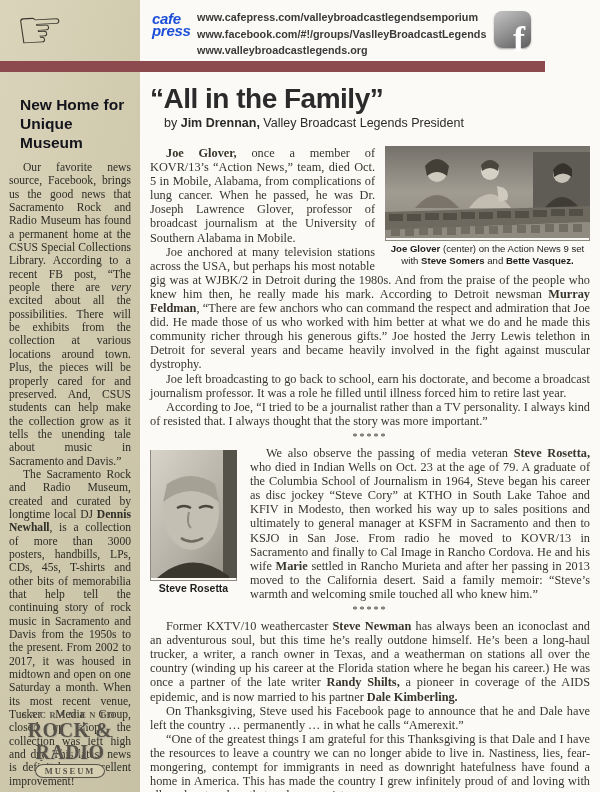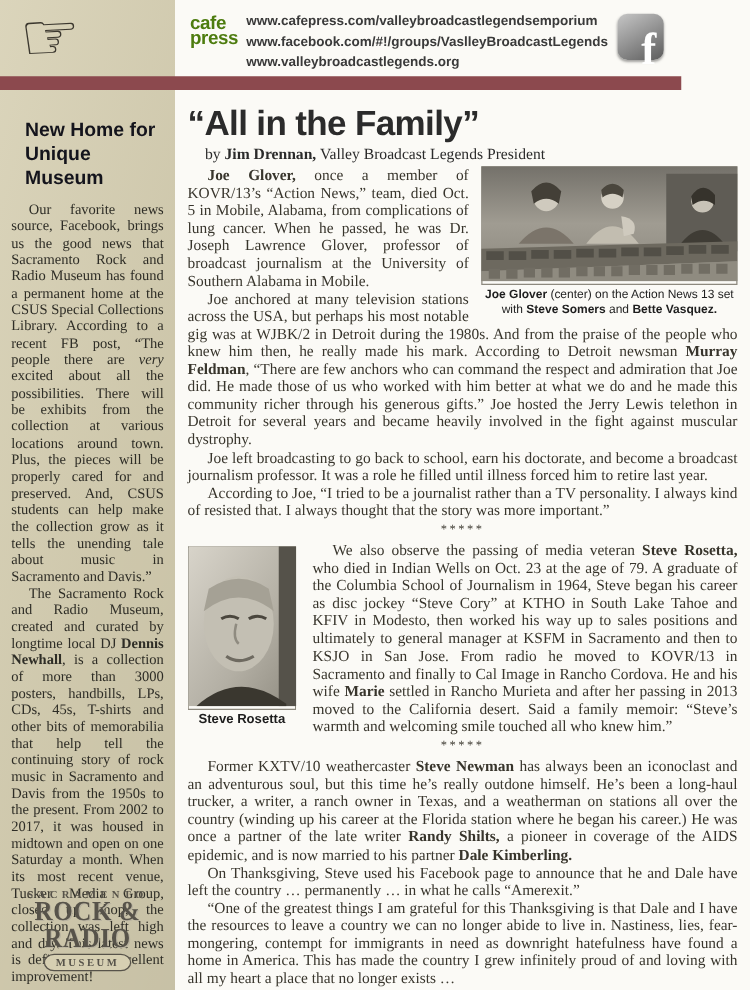--- a/index.html
+++ b/index.html
@@ -20,36 +20,36 @@
           text-shadow:1px 1px 0 #b9b3a0;transform:scaleY(1.1);}
   .ml-ribbon{display:inline-block;margin-top:2px;padding:0 9px;border:1.5px solid #57534a;
              border-radius:10px/60%;font-size:8.5px;letter-spacing:2px;font-weight:bold;
              line-height:12px;position:relative;background:#d6cfb2;text-align:right;}
   .ml-ribbon:before,.ml-ribbon:after{content:"";position:absolute;top:4px;width:14px;height:10px;
              border:1.5px solid #57534a;background:#c9c2a6;z-index:-1;}
   .ml-ribbon:before{left:-14px;transform:skewY(14deg);}
   .ml-ribbon:after{right:-14px;transform:skewY(-14deg);}
   
   .cafepress{position:absolute;left:152px;top:13px;font-family:"Liberation Sans",sans-serif;
-             font-weight:bold;color:#4d7c0f;font-size:15px;line-height:11.5px;letter-spacing:-0.3px;}
+             font-weight:bold;color:#1d4ed8;font-size:15px;line-height:11.5px;letter-spacing:-0.3px;font-style:italic;}
   .urls{position:absolute;left:197px;top:9px;font-family:"Liberation Sans",sans-serif;
         font-weight:bold;font-size:10.8px;line-height:16.5px;color:#3a3a3a;}
   .urls a{color:#3a3a3a;text-decoration:none;display:block;}
   .fb-icon{position:absolute;left:494px;top:11px;width:37px;height:37px;border-radius:8px;
            background:linear-gradient(150deg,#c6c6c6 0%,#979797 45%,#5c5c5c 100%);
            box-shadow:0 1px 2px rgba(0,0,0,.35);}
   .fb-icon span{position:absolute;right:6px;bottom:-9px;color:#fff;
                 font-family:"Liberation Serif",serif;font-weight:bold;font-size:36px;line-height:36px;}
   .redbar{position:absolute;left:0;top:61px;width:545px;height:11px;background:#8c494e;}
   
   .main{position:absolute;left:150px;top:84px;width:440px;}
   .title{font-family:"Liberation Sans",sans-serif;font-weight:bold;font-size:28px;
          line-height:30px;color:#2b2b2b;margin:0;letter-spacing:-0.5px;}
-  .byline{font-family:Liberation Serif, serif;font-size:12.5px;color:#2b2b2b;
-          margin:2px 0 2px 14px;}
+  .byline{font-family:Liberation Sans, sans-serif;font-size:12.5px;color:#2b2b2b;
+          margin:2px 0 16px 14px;}
   .article{font-size:12.3px;line-height:14.1px;text-align:justify;color:#38352c;}
   .article p{margin:0;text-indent:16px;}
   .sep{text-align:center;font-size:10px;letter-spacing:2px;margin:2px 0;color:#38352c;}
   figure{margin:0;}
   .fig-right{float:right;width:205px;margin:0 0 3px 10px;text-align:center;}
   .fig-left{float:left;width:87px;margin:4px 13px 2px 0;text-align:center;}
   .photo{box-shadow:0 0 0 1px #8d897e inset;}
   figcaption{font-family:"Liberation Sans",sans-serif;font-size:9.6px;line-height:11.6px;
              color:#1e1e1e;text-align:center;margin-top:2px;text-indent:0;}
   .fig-left figcaption{font-size:10.5px;font-weight:bold;}
@@ -142,21 +142,21 @@
                 <rect x="104" y="80" width="9" height="8"></rect>
               <rect x="118" y="79" width="9" height="8"></rect>
                 <rect x="132" y="79" width="9" height="8"></rect>
               <rect x="146" y="79" width="9" height="8"></rect>
                 <rect x="160" y="78" width="9" height="8"></rect>
               <rect x="174" y="78" width="9" height="8"></rect>
                 <rect x="188" y="78" width="9" height="8"></rect>
             </g>
           </svg>
         </div>
-        <figcaption><b>Joe Glover</b><span> (center) on the Action News 13 set</span><br><span>with </span><b>Steve Somers</b><span> and </span><b>Bette Vasquez.</b></figcaption>
+        <figcaption><b>Joe Glover</b><span> (center) on the Action News 9 set</span><br><span>with </span><b>Steve Somers</b><span> and </span><b>Bette Vasquez.</b></figcaption>
       </figure>
 
       <p><b>Joe Glover,</b><span> once a member of KOVR/13’s “Action News,” team, died Oct. 5 in Mobile, Alabama, from complications of lung cancer. When he passed, he was Dr. Joseph Lawrence Glover, professor of broadcast journalism at the University of Southern Alabama in Mobile.</span></p>
       <p><span>Joe anchored at many television stations across the USA, but perhaps his most notable gig was at WJBK/2 in Detroit during the 1980s. And from the praise of the people who knew him then, he really made his mark. According to Detroit newsman </span><b>Murray Feldman</b><span>, “There are few anchors who can command the respect and admiration that Joe did. He made those of us who worked with him better at what we do and he made this community richer through his generous gifts.” Joe hosted the Jerry Lewis telethon in Detroit for several years and became heavily involved in the fight against muscular dystrophy.</span></p>
       <p>Joe left broadcasting to go back to school, earn his doctorate, and become a broadcast journalism professor. It was a role he filled until illness forced him to retire last year.</p>
       <p>According to Joe, “I tried to be a journalist rather than a TV personality. I always kind of resisted that. I always thought that the story was more important.”</p>
 
       <div class="sep">*****</div>
 
       <figure class="fig-left">

